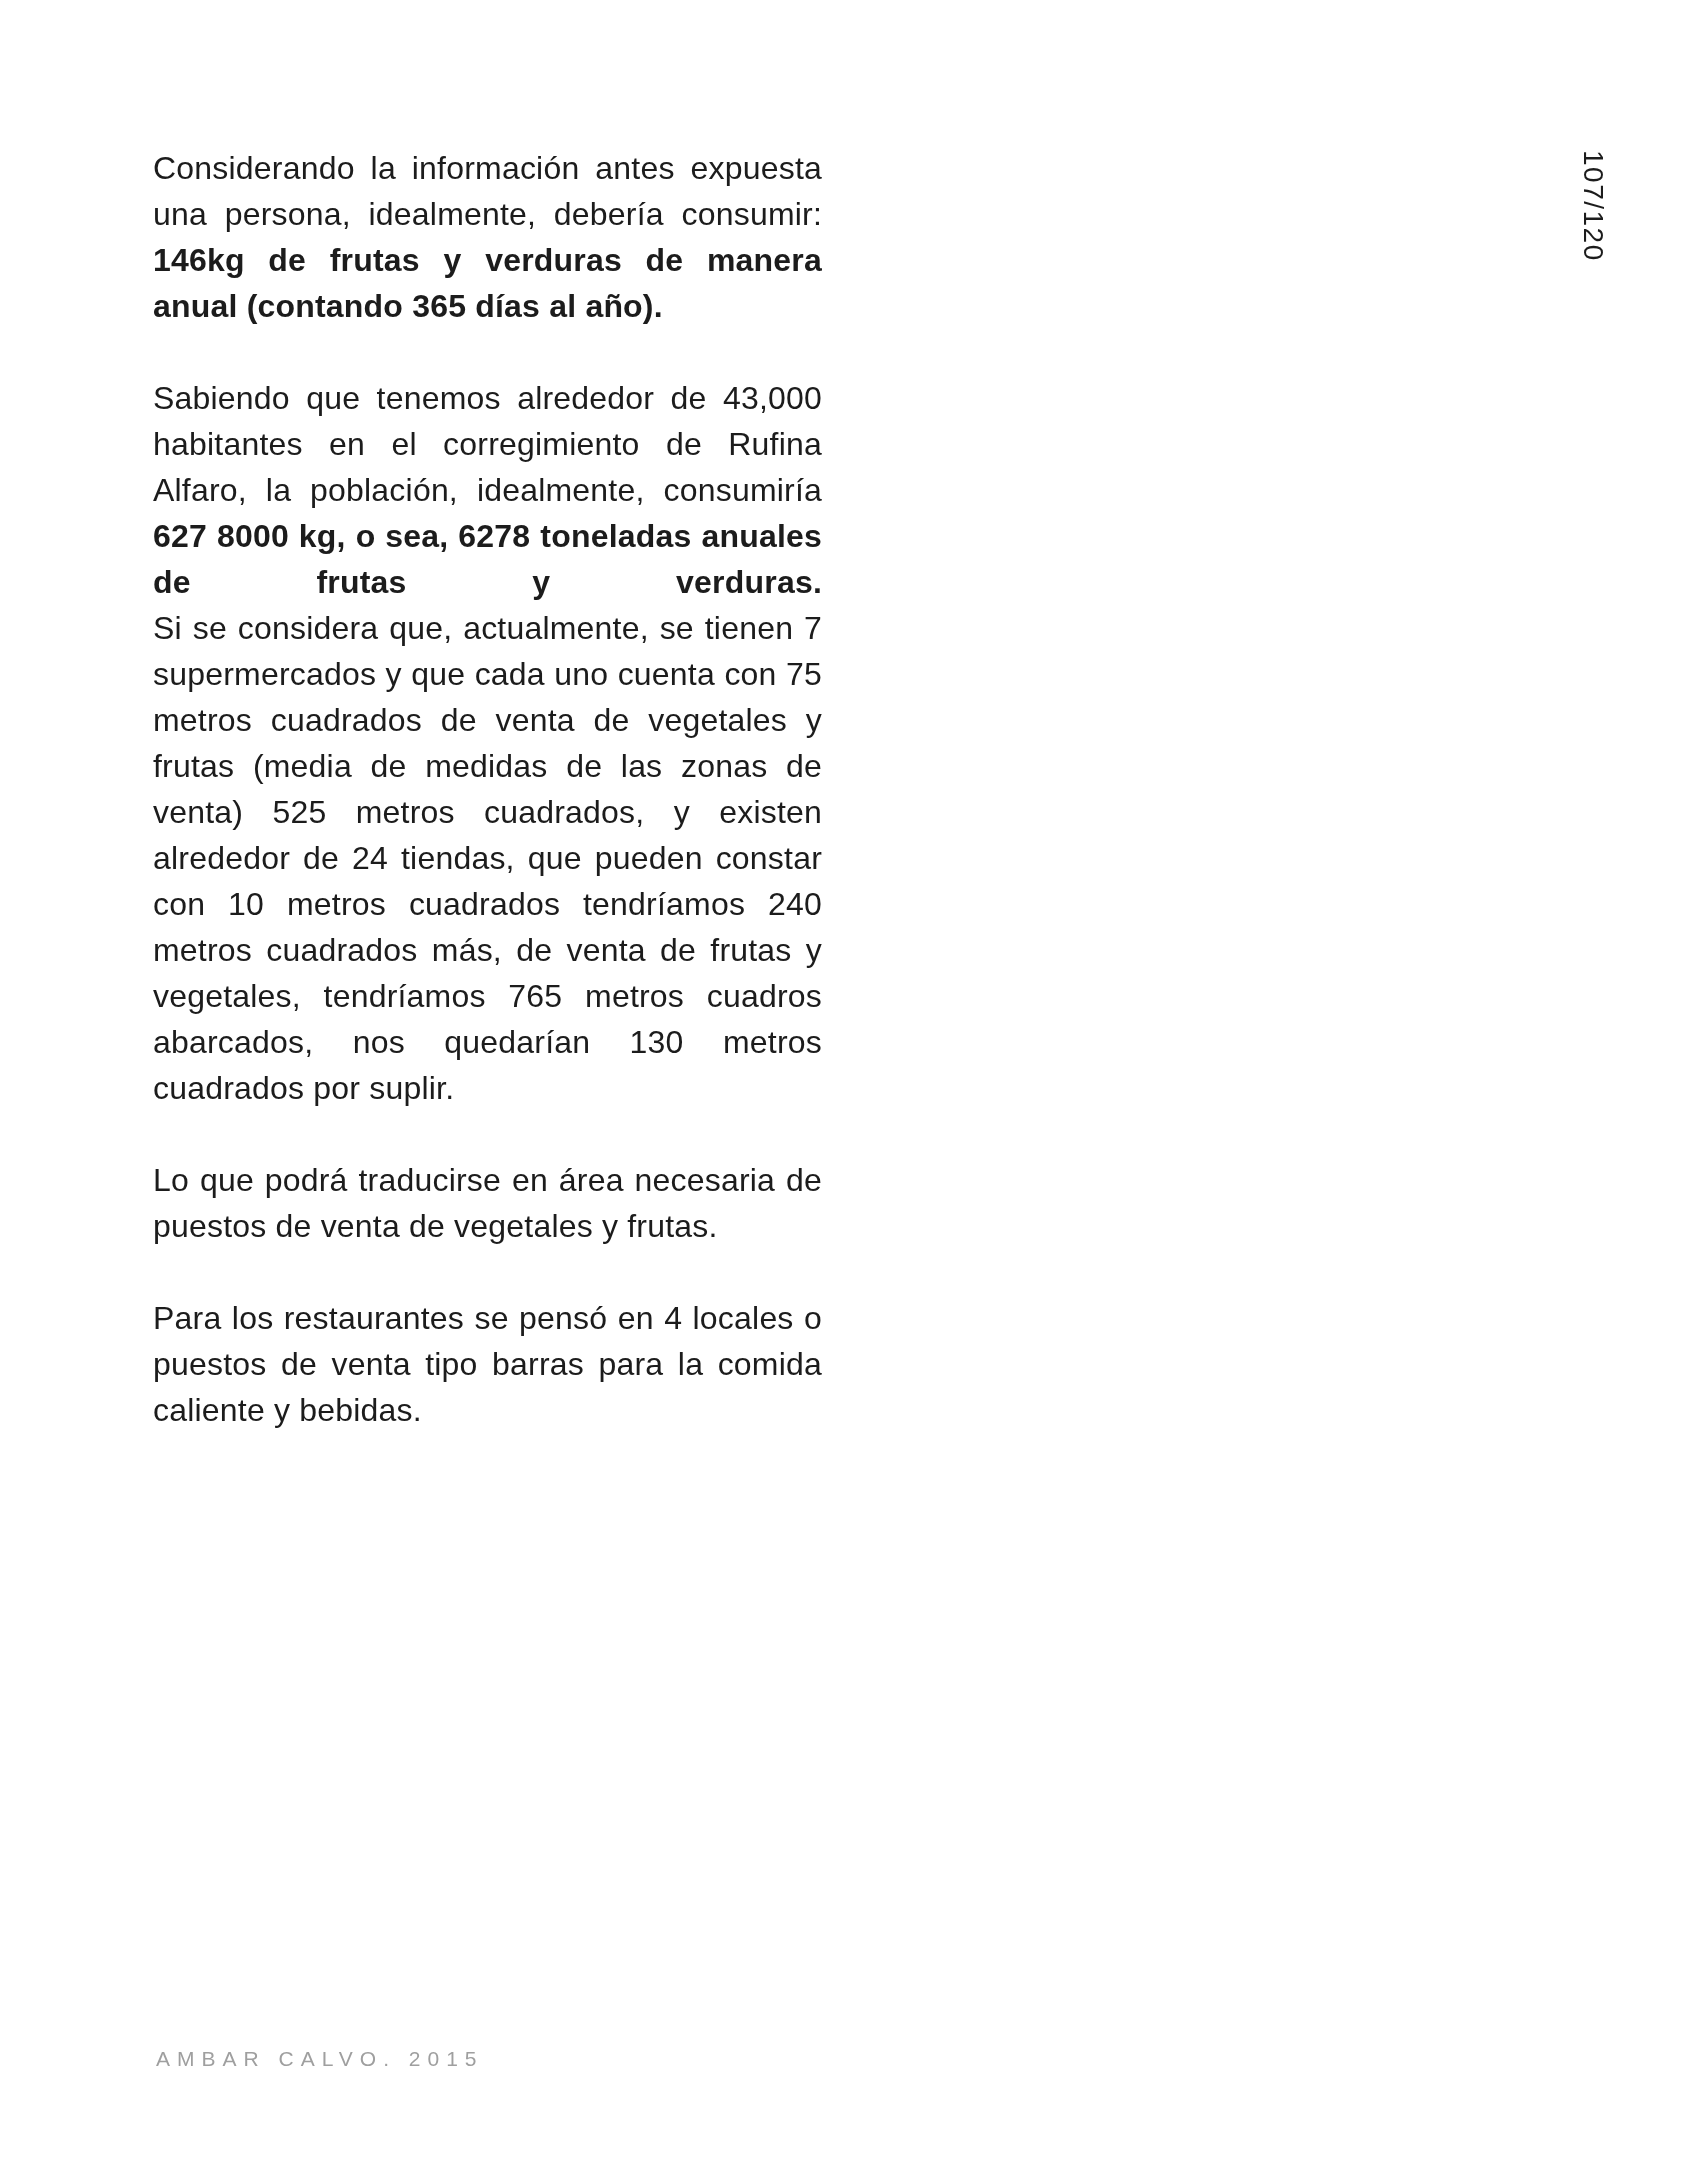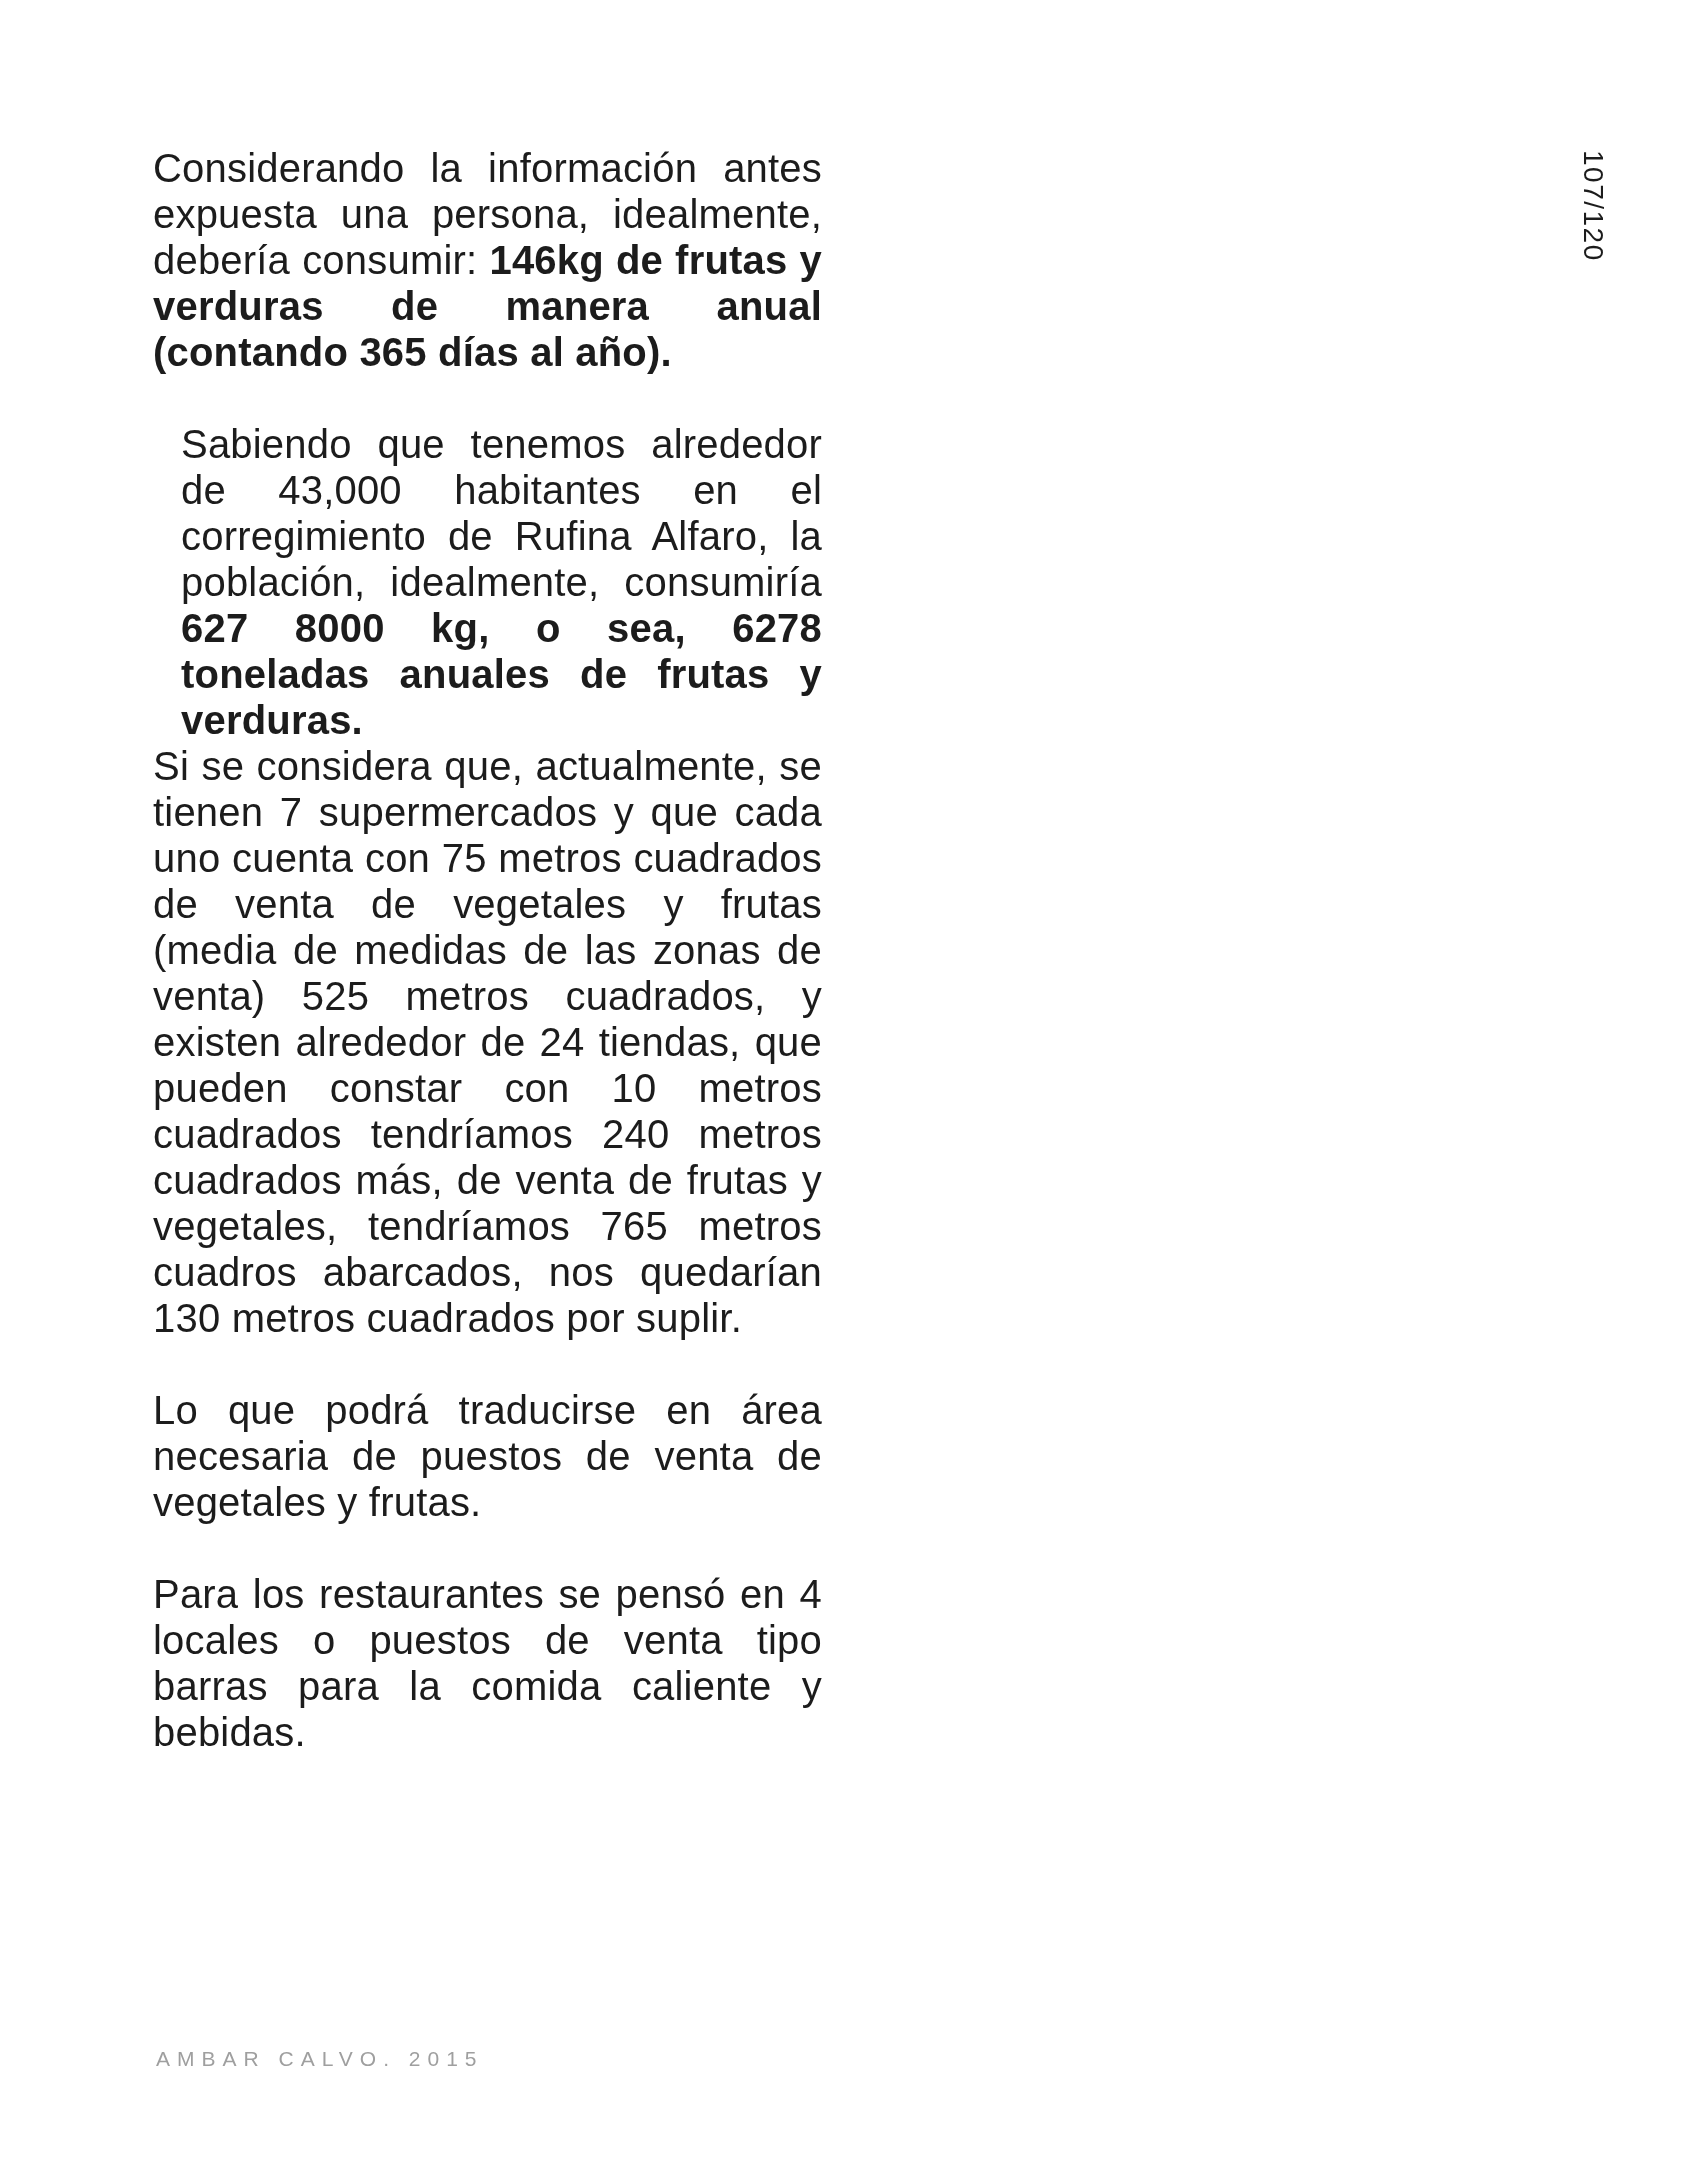--- a/index.html
+++ b/index.html
@@ -14,34 +14,33 @@
     background: #ffffff;
     font-family: "Liberation Sans", sans-serif;
     color: #1c1c1c;
     overflow: hidden;
   }
   .text-column {
     position: absolute;
     left: 153px;
     top: 145px;
     width: 669px;
-    font-size: 40px;
+    font-size: 32px;
     line-height: 46px;
     letter-spacing: 0.2px;
     text-align: justify;
     color: #1c1c1c;
   }
   .text-column p {
     margin: 0 0 46px 0;
   }
   
   .text-column p.justify-last {
     text-align-last: justify;
     margin-bottom: 0;
-    margin-left: 28px;
   }
   .text-column p.continuation {
     margin-top: 0;
   }
   .text-column strong {
     font-weight: 700;
     letter-spacing: 0.2px;
   }
   .folio {
     position: absolute;

